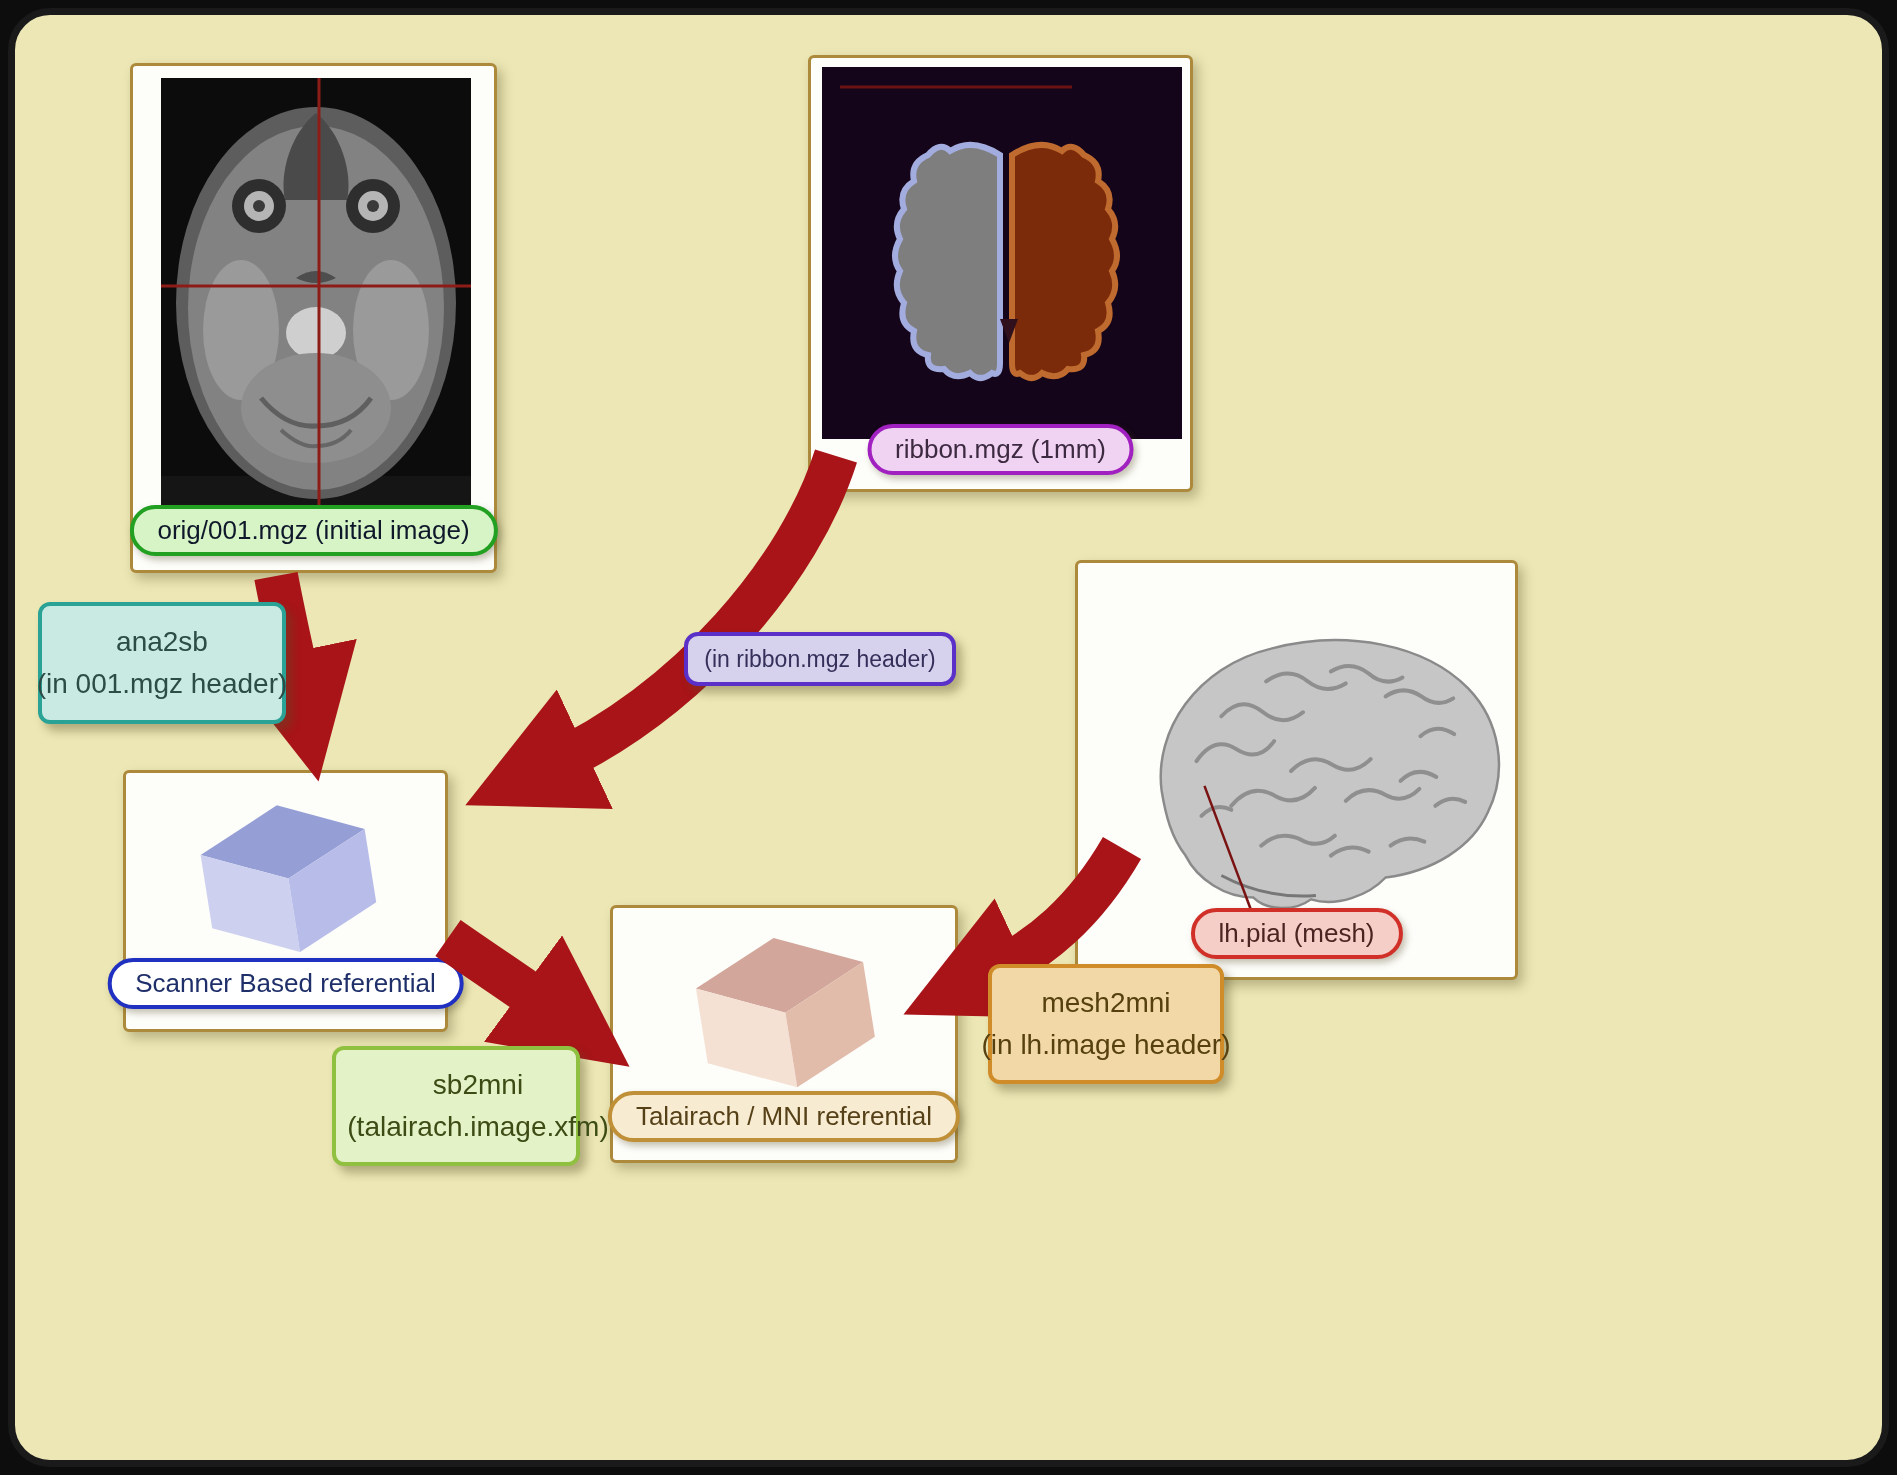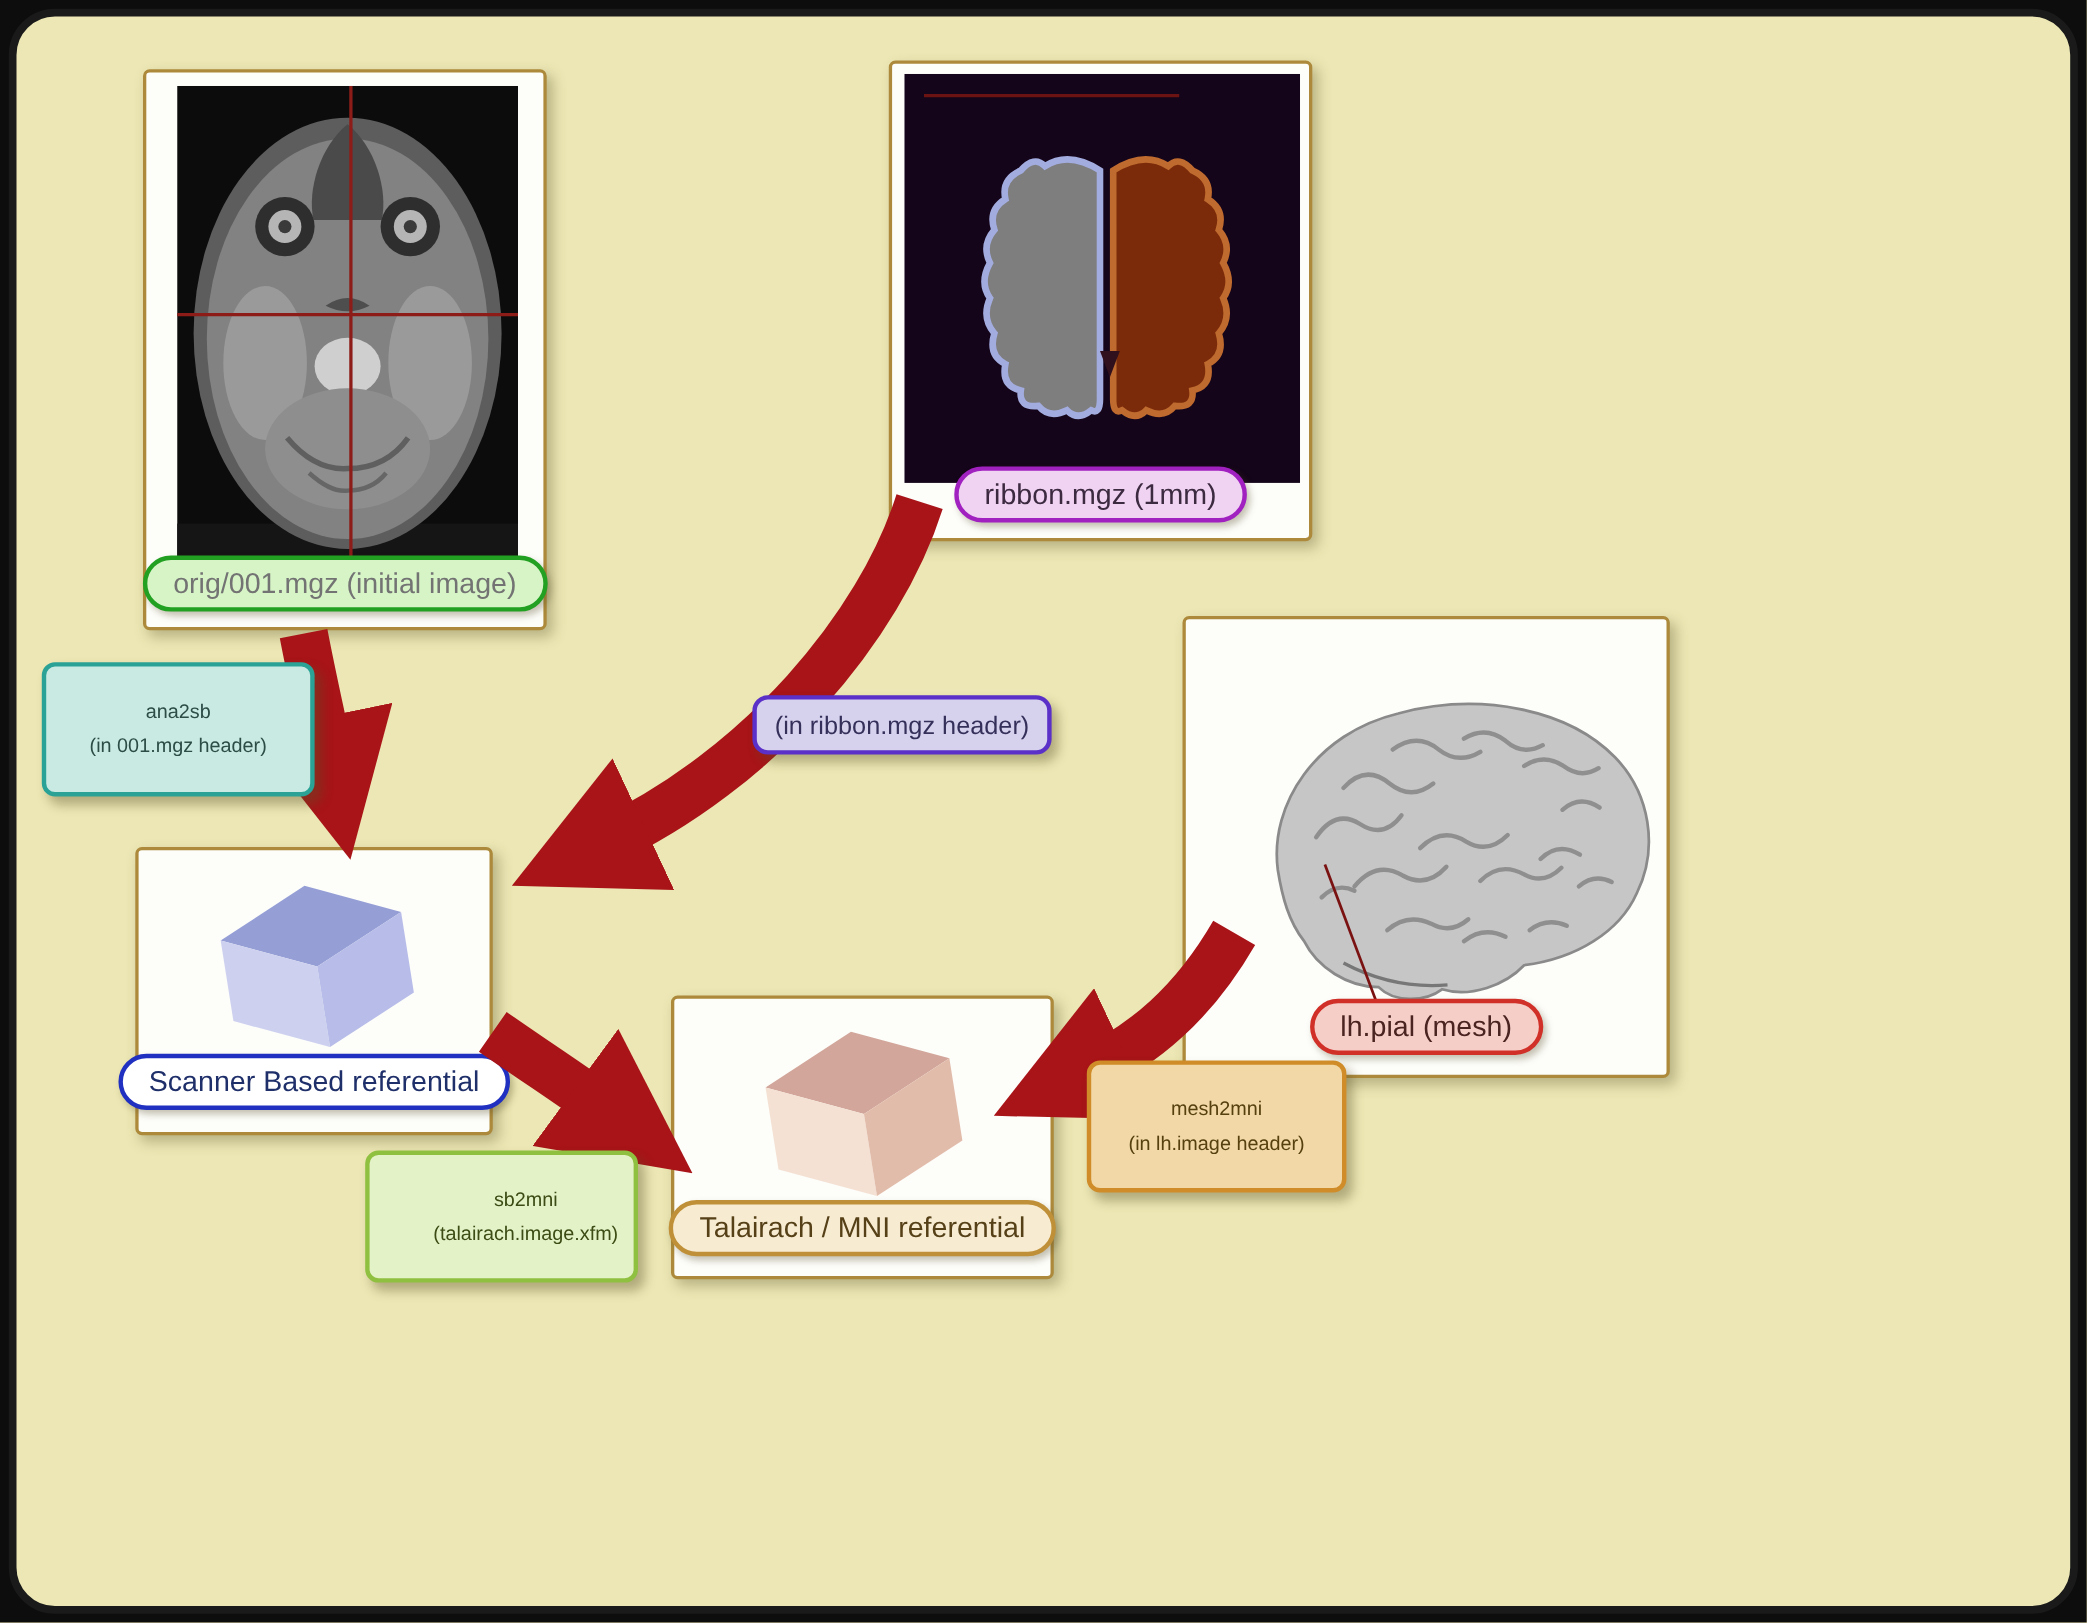--- a/index.html
+++ b/index.html
@@ -39,31 +39,31 @@
   #scanner-cube   { position: absolute; left: 56px; top: 14px; width: 212px; height: 178px; transform: rotate(-9deg); }
   #talairach-cube { position: absolute; left: 64px; top: 14px; width: 216px; height: 176px; transform: rotate(-9deg); }
 
   .pill {
     position: absolute; left: 50%; bottom: 14px; transform: translateX(-50%);
     white-space: nowrap; border-radius: 999px;
     padding: 6px 24px; font-size: 26px; color: #333;
     box-shadow: 3px 4px 7px rgba(90, 80, 40, .35);
     z-index: 2;
   }
-  .pill-orig      { background: var(--orig-bg, #d6f4c6);      border: 4px solid var(--orig-accent, #22a022);      color: #737373; }
+  .pill-orig      { background: var(--orig-bg, #d6f4c6);      border: 4px solid var(--orig-accent, #22a022);      color: #0f172a; }
   .pill-ribbon    { background: var(--ribbon-bg, #f0d2f2);    border: 4px solid var(--ribbon-accent, #a020c0);    color: #3c2a40; }
   .pill-pial      { background: var(--pial-bg, #f6cec8);      border: 4px solid var(--pial-accent, #d03028);      color: #4a2420; bottom: 18px; }
   .pill-scanner   { background: var(--scanner-bg, #ffffff);   border: 4px solid var(--scanner-accent, #2030c0);   color: #1f2f6a; bottom: 20px; }
   .pill-talairach { background: var(--talairach-bg, #f7ecd2); border: 4px solid var(--talairach-accent, #c09038); color: #564018; bottom: 18px; }
 
   .xf {
     position: absolute; z-index: 3;
     border-radius: 12px; border: 4px solid;
     display: flex; flex-direction: column; justify-content: center; align-items: center;
-    gap: 10px; font-size: 18px; text-align: center;
+    gap: 10px; font-size: 28px; text-align: center;
     box-shadow: 6px 7px 10px rgba(90, 80, 40, .4);
     white-space: nowrap;
   }
   #xf-ana2sb    { left: 38px;  top: 602px;  width: 248px; height: 122px; background: var(--ana2sb-bg, #c9eae3);    border-color: var(--ana2sb-accent, #2aa396);    color: #2c4c46; }
   #xf-ribbonhdr { left: 684px; top: 632px;  width: 272px; height: 54px;  background: var(--ribbonhdr-bg, #d6d2ee); border-color: var(--ribbonhdr-accent, #5a30c8); color: #34305a; font-size: 23px; border-radius: 14px; }
   #xf-sb2mni    { left: 332px; top: 1046px; width: 248px; height: 120px; background: var(--sb2mni-bg, #e4f2c8);    border-color: var(--sb2mni-accent, #8fc040);    color: #3c4c14; padding-left: 44px; }
   #xf-mesh2mni  { left: 988px; top: 964px;  width: 236px; height: 120px; background: var(--mesh2mni-bg, #f2d8a6);  border-color: var(--mesh2mni-accent, #d08c28);  color: #56400f; justify-content: center; }
 
   .arrows { position: absolute; left: 0; top: 0; z-index: 2; pointer-events: none; }
   .arrow-shaft { fill: none; stroke: var(--arrow, #a81418); stroke-width: 44px; }

